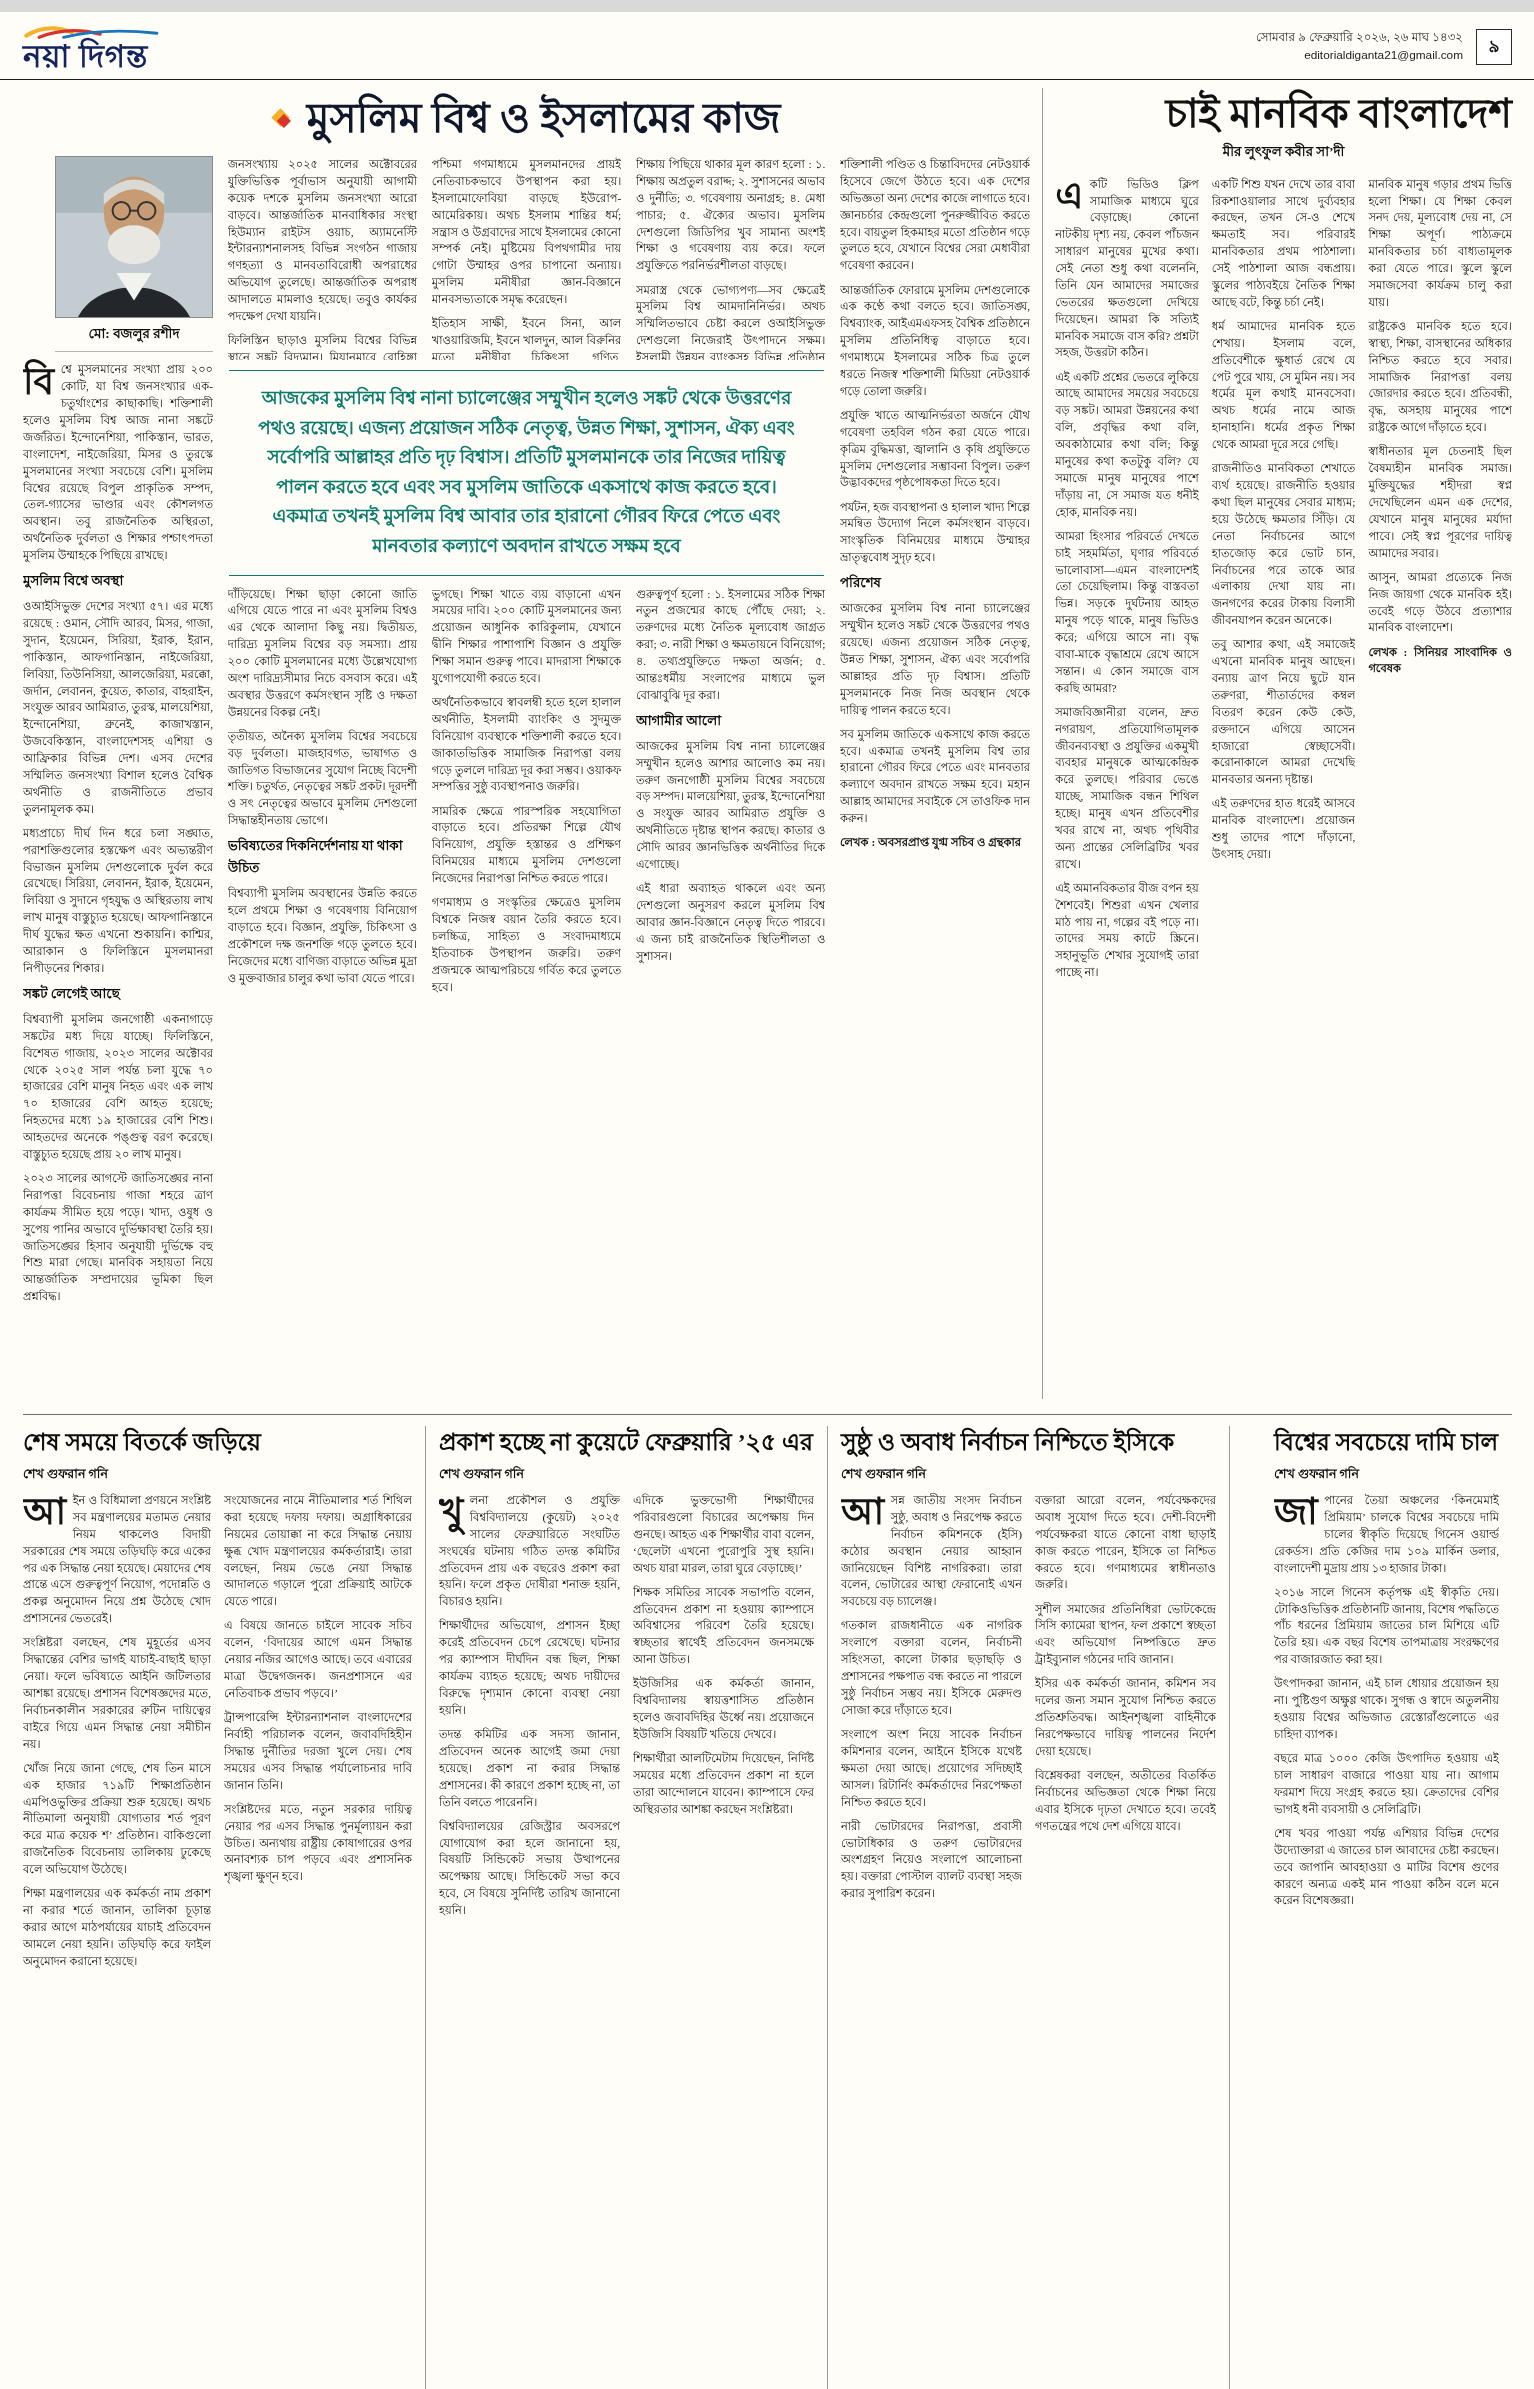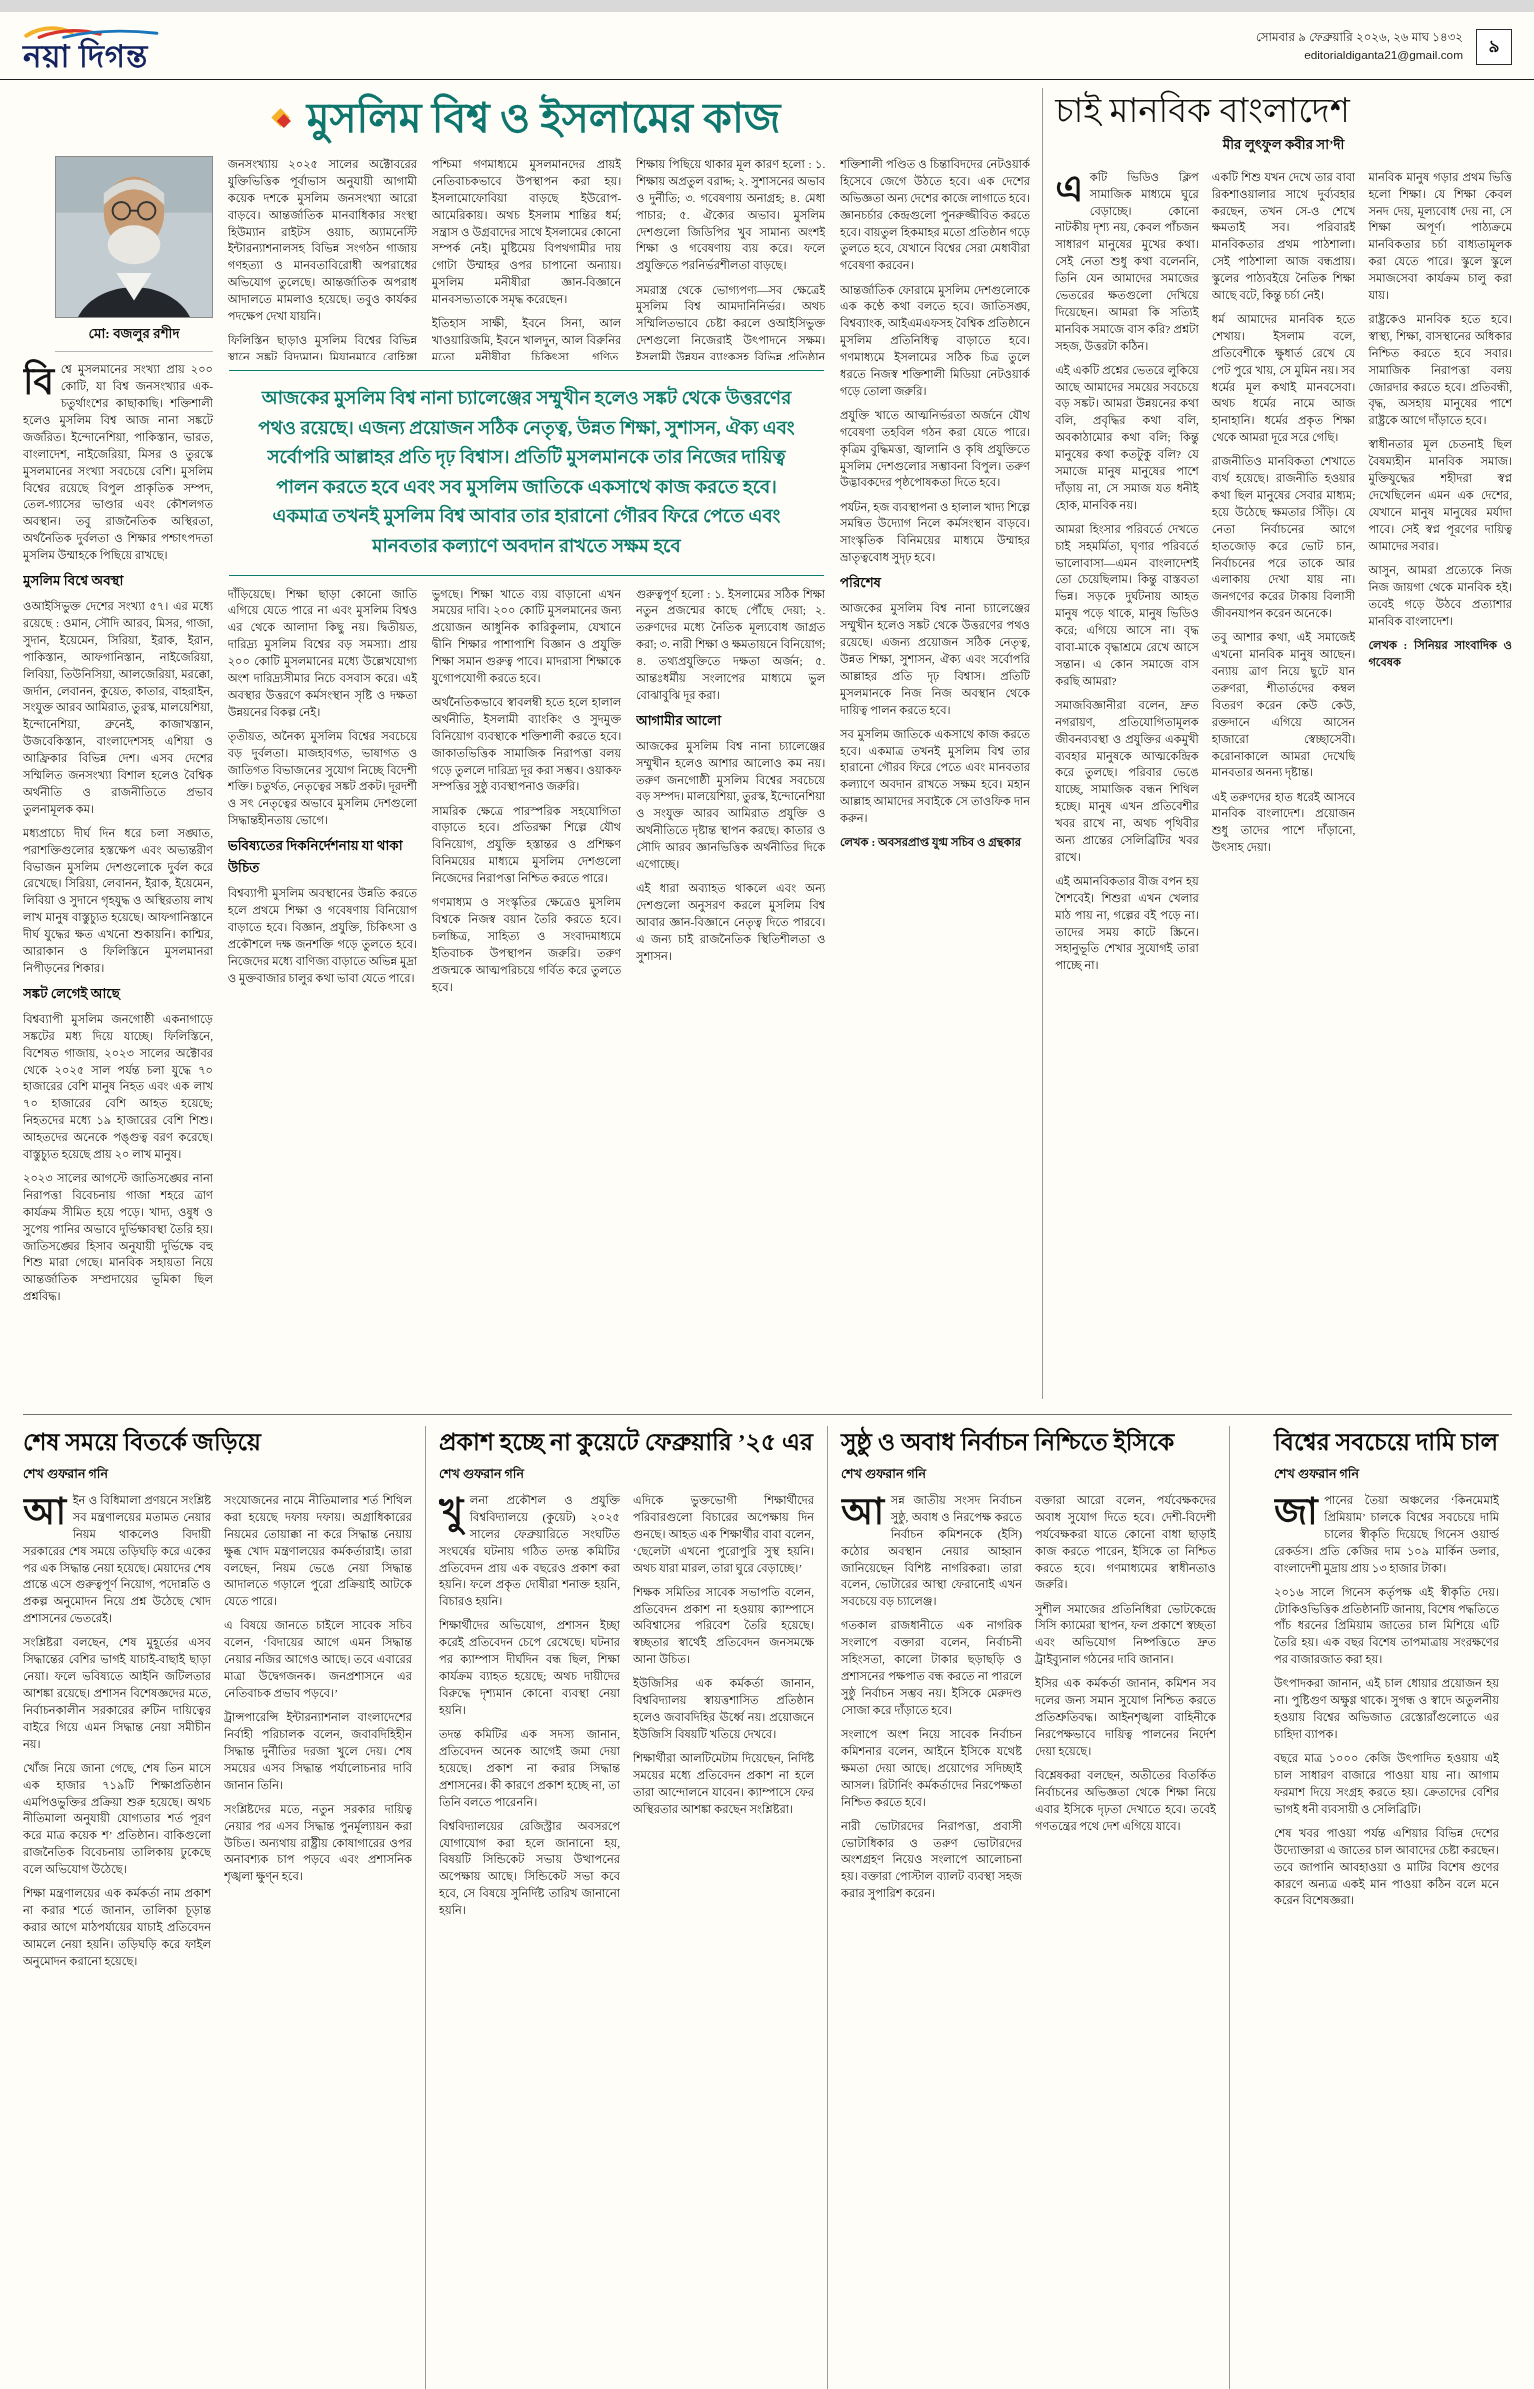--- a/index.html
+++ b/index.html
@@ -20,42 +20,42 @@
   .main-wrap{display:flex;padding:3.3px 23px 0;box-sizing:border-box;height:1329px;overflow:hidden;}
   .lead-article{width:1007px;flex:0 0 auto;display:flex;flex-direction:column;min-width:0;}
   .vrule{width:0.8px;background:#999;margin:4.9px 12.2px 9.8px;}
   .side-article{flex:1;min-width:0;display:flex;flex-direction:column;}
   .headline-row{display:flex;justify-content:center;align-items:center;gap:14.7px;padding:13px 0 14.7px;}
   .ornament{width:19.5px;height:19.5px;position:relative;flex:0 0 auto;}
   .ornament::before{content:"";position:absolute;left:1.6px;top:1.6px;width:13px;height:13px;
                     background:#f3b229;transform:rotate(45deg);}
   .ornament::after{content:"";position:absolute;left:6.5px;top:6.5px;width:9.8px;height:9.8px;
                    background:#d8342c;transform:rotate(45deg);}
-  h1{margin:0;font-size:41px;font-weight:bold;color:#0f766e;line-height:1.1;}
+  h1{margin:0;font-size:41px;font-weight:bold;color:#0f172a;line-height:1.1;}
   .lead-body{display:flex;gap:14.7px;flex:1;overflow:hidden;}
   .colA,.colE{width:190px;flex:0 0 auto;overflow:hidden;}
   .mid{flex:1;display:flex;flex-direction:column;min-width:0;}
   .mid-top{display:flex;gap:14.7px;height:204px;overflow:hidden;}
   .mid-bottom{display:flex;gap:14.7px;flex:1;overflow:hidden;}
   .mcol{flex:1;overflow:hidden;min-width:0;}
   .quote-box{margin:9.8px 1.6px;padding:13px 24.4px;border-top:1.6px solid #0b7b6c;border-bottom:1.6px solid #0b7b6c;
              color:#0b7b6c;font-weight:bold;font-size:18.3px;line-height:1.62;text-align:center;}
   
   .para{margin:0 0 7.3px;font-size:11.4px;line-height:1.48;text-align:justify;}
   .subhead{font-weight:bold;font-size:13.4px;margin:7.3px 0 4.9px;color:#0c0c0c;}
   .dropcap{float:left;font-size:37px;line-height:.85;font-weight:bold;padding:4.1px 6.5px 0 0;color:#141414;}
   .sig{font-weight:bold;}
   
   .author-card{margin:0 0 9.8px;padding-left:32px;}
   .author-photo{height:160px;border:0.8px solid #8a8a8a;background:#cfd6da;overflow:hidden;}
   .author-photo svg{width:100%;height:100%;display:block;}
   .author-card figcaption{font-weight:bold;text-align:center;font-size:13.4px;padding:5.7px 0 4.9px;
                           border-bottom:0.8px solid #b5b5b5;}
   
-  h2{margin:8.1px 0 4.9px;text-align:left;font-size:34px;font-weight:normal;line-height:1.15;}
+  h2{margin:8.1px 0 4.9px;text-align:right;font-size:40px;font-weight:bold;line-height:1.15;}
   .byline{text-align:center;font-weight:bold;font-size:13.4px;margin-bottom:11.4px;}
   .side-body{display:flex;gap:13px;flex:1;overflow:hidden;}
   
   .bottom{display:flex;border-top:0.8px solid #707070;margin:4.9px 23px 0;padding:11.4px 0 0;
           box-sizing:border-box;height:977px;overflow:hidden;}
   .b-art{padding:0 13px;border-left:0.8px solid #9a9a9a;display:flex;flex-direction:column;
          box-sizing:border-box;min-width:0;}
   .b-art:first-child{border-left:none;padding-left:0;}
   .b1,.b2,.b3{width:402px;flex:0 0 auto;}
   .b4{flex:1;padding-left:44px;}

